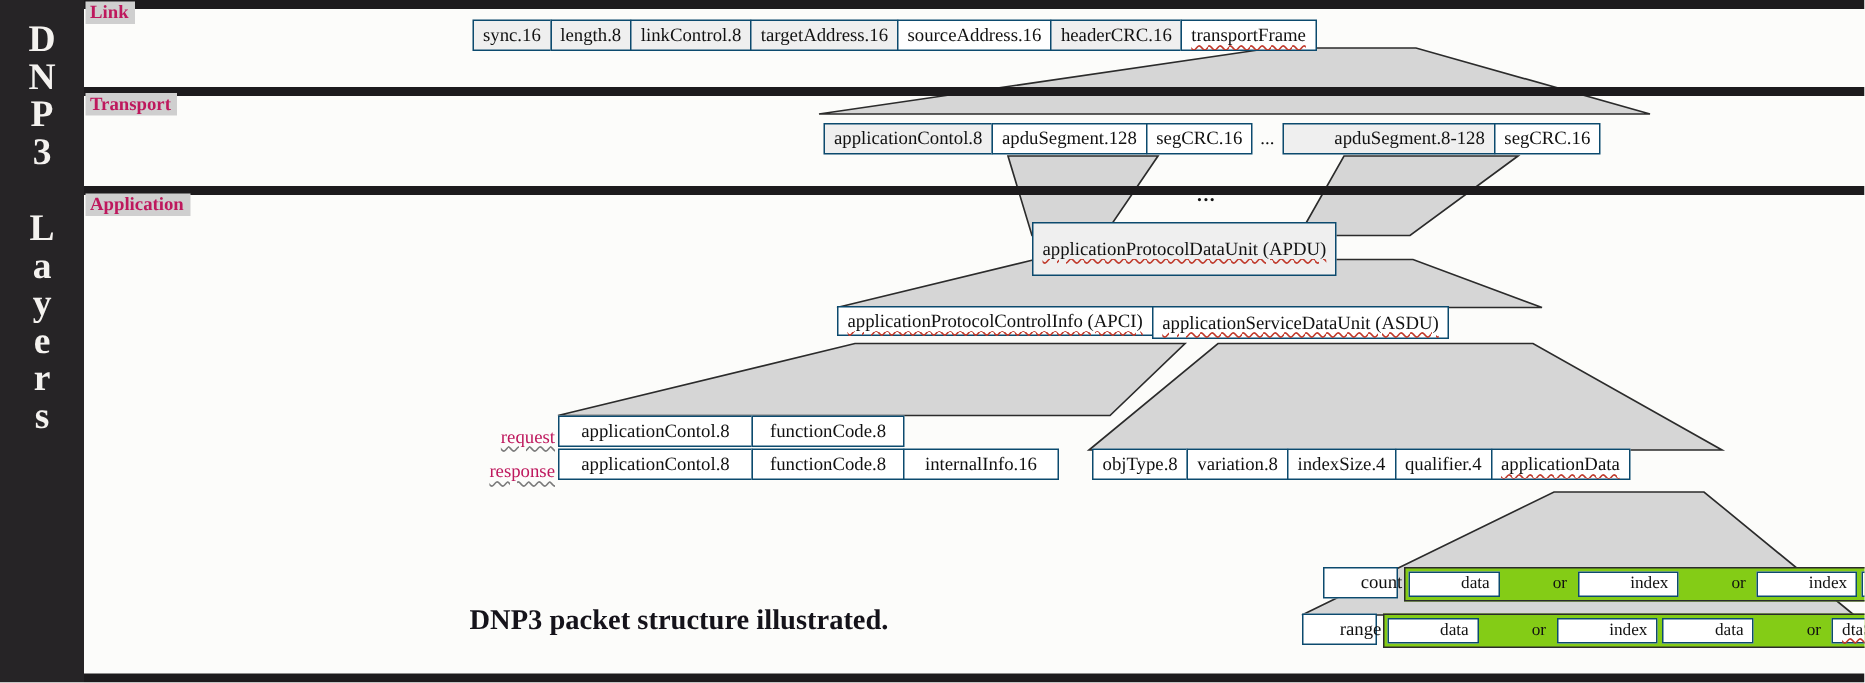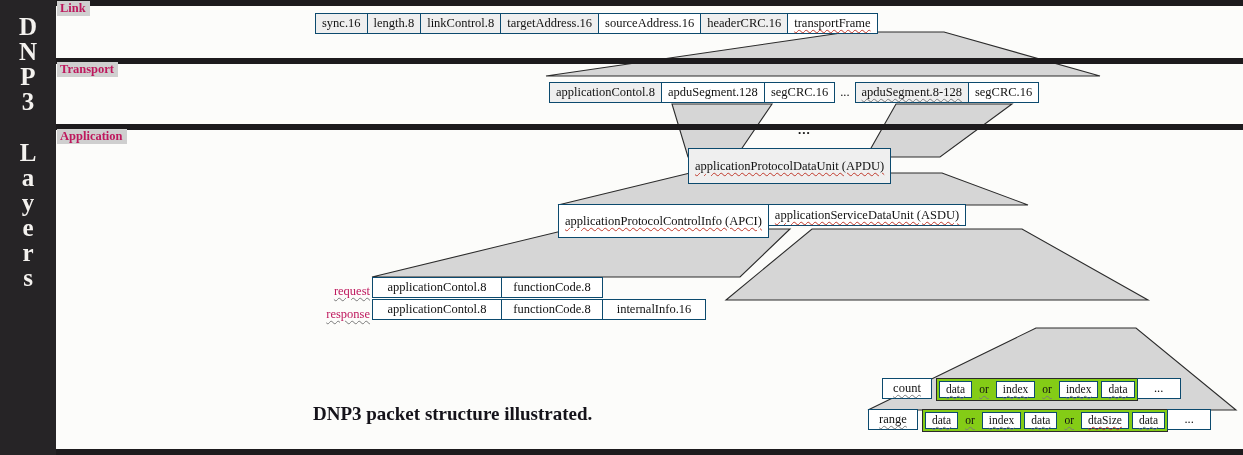--- a/index.html
+++ b/index.html
@@ -56,23 +56,23 @@
     box-sizing:border-box;
     height:21px;
     margin-right:-1px;
     position:relative;
   }
   .fbox.white{background:#ffffff;}
   .fbox.plain{border:none;background:transparent;}
   .fbox .sp{ text-decoration:underline; text-decoration-style:wavy;
              text-decoration-color:#c0392b; text-decoration-thickness:1px;
              text-underline-offset:2px;}
-  .fbox .spk{ text-decoration:underline; text-decoration-style:wavy;
+  .fbox .spk{ text-decoration-style:wavy;
              text-decoration-color:#7a7a7a; text-decoration-thickness:1px;
-             text-underline-offset:2px;}
+             text-underline-offset:2px;margin-left:28px;}
 
   
   .group{
     border:1px solid #2b2b2b;background:#84cc16;
     display:flex;align-items:stretch;padding:2px;box-sizing:border-box;
     margin-right:-1px;
   }
   .group .fbox{height:17px;font-size:11.5px;margin-right:3px;}
   .group .fbox:last-child{margin-right:0;}
   .group .conn{border:none;background:transparent;padding:0 4px;font-size:11.5px;}
@@ -191,21 +191,21 @@
   </div>
 
   <div class="ellipsis" style="left:798px;top:122px;">...</div>
   <div class="boxrow" style="left:688px;top:148px;">
     <div class="fbox" style="height:36px;">
         <span class="sp">applicationProtocolDataUnit (APDU)</span>
       </div>
   </div>
 
   <div class="boxrow" style="left:558px;top:204px;">
-    <div class="fbox white" style="height:34px;">
+    <div class="fbox white" style="height:20px;">
         <span class="sp">applicationProtocolControlInfo (APCI)</span>
       </div>
     <div class="fbox white" style="height:22px;justify-content:flex-end;">
         <span class="sp">applicationServiceDataUnit (ASDU)</span>
       </div>
   </div>
 
   <div class="rowlabel" style="left:318px;top:284px;width:52px;"><span class="spk">request</span></div>
   <div class="rowlabel" style="left:310px;top:307px;width:60px;"><span class="spk">response</span></div>
 
@@ -222,20 +222,37 @@
         <span>applicationContol.8</span>
       </div>
     <div class="fbox white" style="width:102px;">
         <span>functionCode.8</span>
       </div>
     <div class="fbox white" style="width:104px;">
         <span>internalInfo.16</span>
       </div>
   </div>
 
+  <div class="boxrow" style="left:728px;top:299px;">
+    <div class="fbox white">
+        <span>objType.8</span>
+      </div>
+    <div class="fbox white">
+        <span>variation.8</span>
+      </div>
+    <div class="fbox white">
+        <span>indexSize.4</span>
+      </div>
+    <div class="fbox white">
+        <span>qualifier.4</span>
+      </div>
+    <div class="fbox white">
+        <span class="sp">applicationData</span>
+      </div>
+  </div>
 
   <div class="boxrow" style="left:868px;top:378px;padding-left:14px;">
     <div class="fbox white" style="width:50px;margin-right:4px;">
         <span class="spk">count</span>
       </div>
     <div class="group">
       <div class="fbox white">
           <span class="spk">data</span>
         </div>
       <div class="fbox conn">

